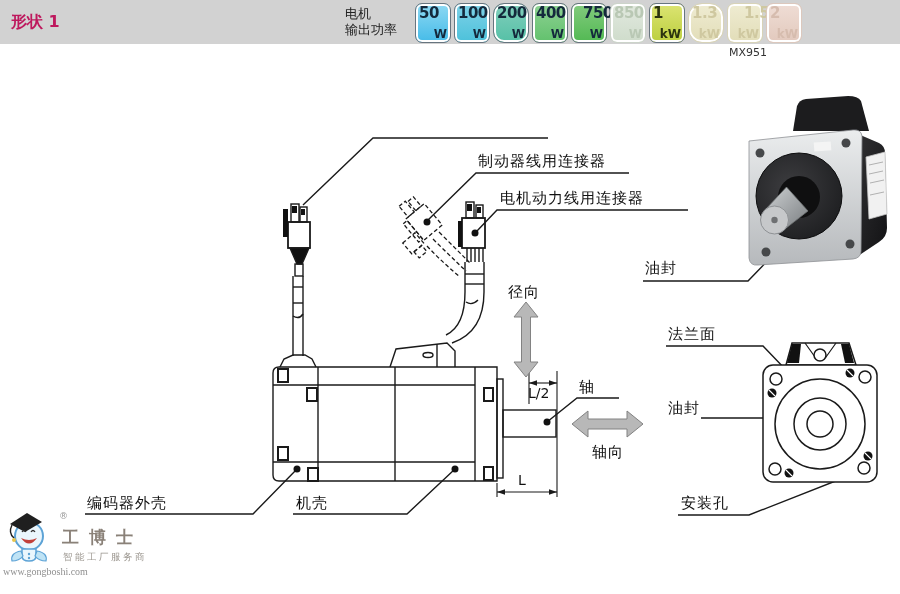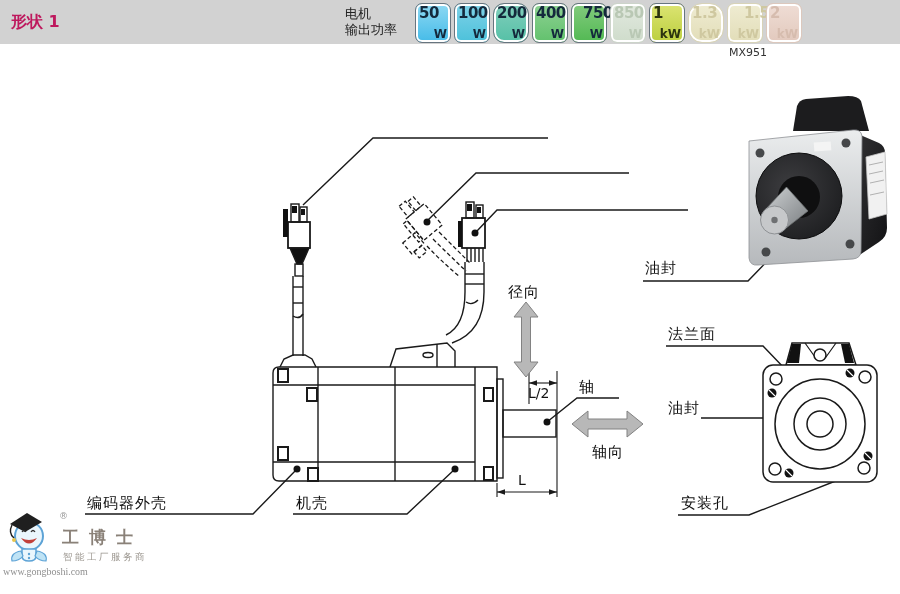--- a/index.html
+++ b/index.html
@@ -293,20 +293,22 @@
       <path d="M31,532 q2,-3 4,0" stroke="#333" stroke-width="1.3" fill="none"></path>
       <path d="M21,538 Q29,549 37,538 Q29,542 21,538 Z" fill="#c2403a"></path>
       <path d="M22,549 h14 v7 q0,5 -7,5 q-7,0 -7,-5 Z" fill="#eaf6fd" stroke="#5da3d6" stroke-width="1.5"></path>
       <path d="M21,551 Q10,553 12,561 Q19,561 23,556 Z" fill="#bfe3f5" stroke="#5da3d6" stroke-width="1.2"></path>
       <path d="M37,551 Q48,553 46,561 Q39,561 35,556 Z" fill="#bfe3f5" stroke="#5da3d6" stroke-width="1.2"></path>
       <circle cx="29" cy="554" r="1.2" fill="#5da3d6"></circle>
       <circle cx="29" cy="558" r="1.2" fill="#5da3d6"></circle>
     </g>
   </svg>
 
+  <div class="lbl" style="left:478px;top:152px;">制动器线用连接器</div>
+  <div class="lbl" style="left:500px;top:189px;">电机动力线用连接器</div>
   <div class="lbl" style="left:645px;top:259px;">油封</div>
   <div class="lbl" style="left:668px;top:325px;">法兰面</div>
   <div class="lbl" style="left:668px;top:399px;">油封</div>
   <div class="lbl" style="left:681px;top:494px;">安装孔</div>
   <div class="lbl" style="left:87px;top:494px;">编码器外壳</div>
   <div class="lbl" style="left:296px;top:494px;">机壳</div>
 
   <div class="lbl" style="left:508px;top:283px;">径向</div>
   <div class="lbl" style="left:579px;top:378px;">轴</div>
   <div class="lbl" style="left:592px;top:443px;">轴向</div>

